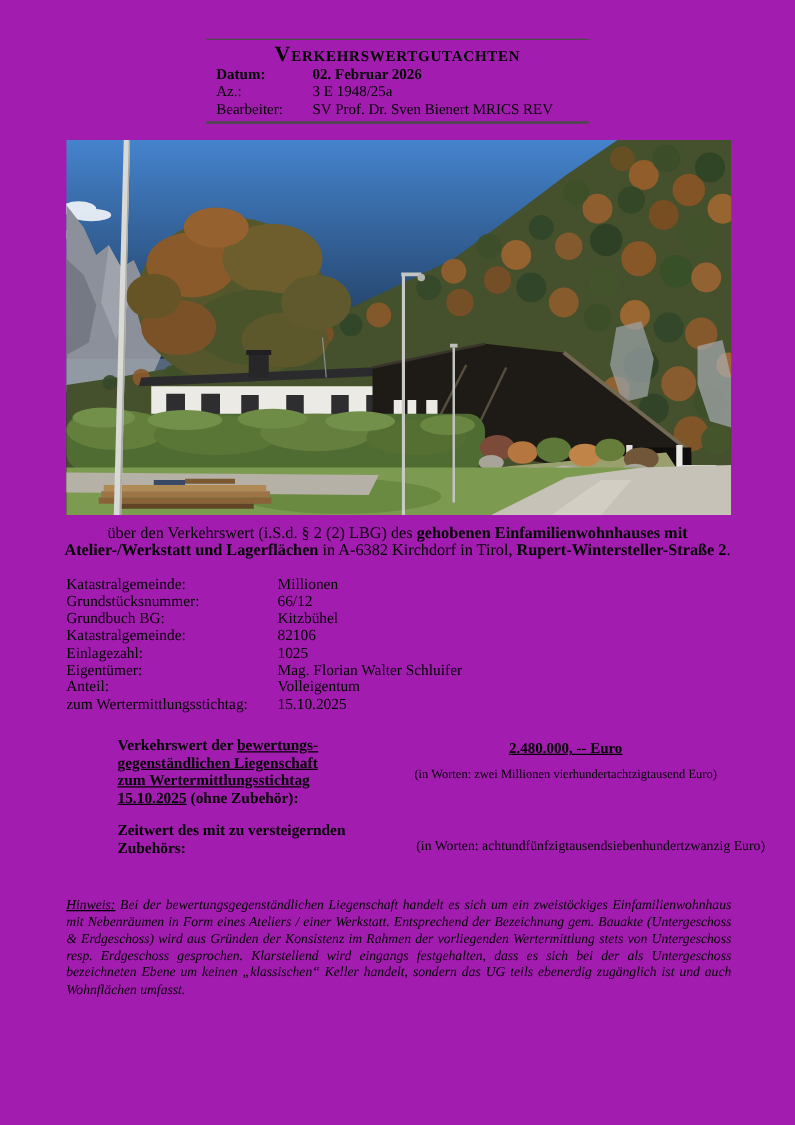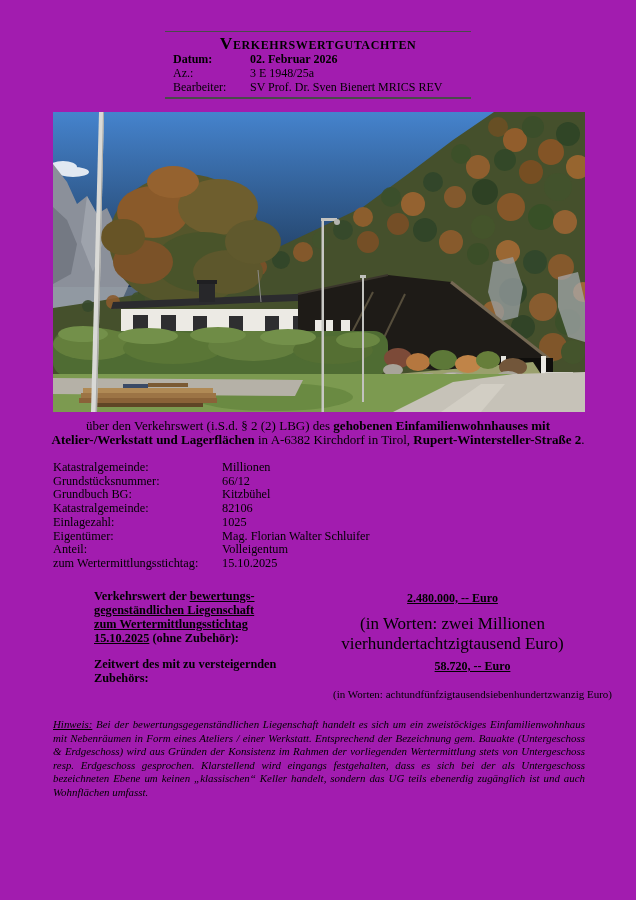--- a/index.html
+++ b/index.html
@@ -28,21 +28,21 @@
   .props{position:absolute;left:53px;top:461px;width:520px;font-size:12.3px;line-height:13.7px;}
   .prow{display:flex;}
   .prow .plabel{width:169px;flex:none;font-family:Liberation Serif, serif;}
   
   .valblock{position:absolute;left:55px;width:532px;display:flex;margin-left:39px;}
   .valblock.v1{top:590px;}
   .valblock.v2{top:658px;gap:40px;}
   .valleft{width:185px;flex:none;font-weight:bold;font-size:12.3px;line-height:13.9px;}
   .valright{flex:1;text-align:center;}
   .amount{font-size:12px;font-weight:bold;text-decoration:underline;line-height:17px;}
-  .v1 .words{font-size:17px;margin-top:7px;}
+  .v1 .words{font-size:10px;margin-top:7px;}
   .v2 .words{font-size:11px;margin-top:13px;}
   
   .note{position:absolute;left:53px;top:718px;width:532px;font-style:italic;
     font-size:10.9px;line-height:13.6px;text-align:justify;}
   .u{text-decoration:underline;}
 </style>
 </head>
 <body>
 
 <div class="page">
@@ -296,20 +296,19 @@
     <div class="valleft"><span class="b">Verkehrswert der </span><span class="b u">bewertungs-gegenständlichen Liegenschaft zum Wertermittlungsstichtag 15.10.2025</span><span class="b"> (ohne Zubehör):</span></div>
     <div class="valright">
       <div class="amount">2.480.000, -- Euro</div>
       <div class="words">(in Worten: zwei Millionen vierhundertachtzigtausend Euro)</div>
     </div>
   </div>
 
   <div class="valblock v2">
     <div class="valleft">Zeitwert des mit zu versteigernden Zubehörs:</div>
     <div class="valright">
-      <div class="amount">58.720, -- Euro</div>
       <div class="words">(in Worten: achtundfünfzigtausendsiebenhundertzwanzig Euro)</div>
     </div>
   </div>
 
   <div class="note"><span class="u">Hinweis:</span><span> Bei der bewertungsgegenständlichen Liegenschaft handelt es sich um ein zweistöckiges Einfamilienwohnhaus mit Nebenräumen in Form eines Ateliers / einer Werkstatt. Entsprechend der Bezeichnung gem. Bauakte (Untergeschoss &amp; Erdgeschoss) wird aus Gründen der Konsistenz im Rahmen der vorliegenden Wertermittlung stets von Untergeschoss resp. Erdgeschoss gesprochen. Klarstellend wird eingangs festgehalten, dass es sich bei der als Untergeschoss bezeichneten Ebene um keinen „klassischen“ Keller handelt, sondern das UG teils ebenerdig zugänglich ist und auch Wohnflächen umfasst.</span></div>
 
 </div>
 
 </body></html>

